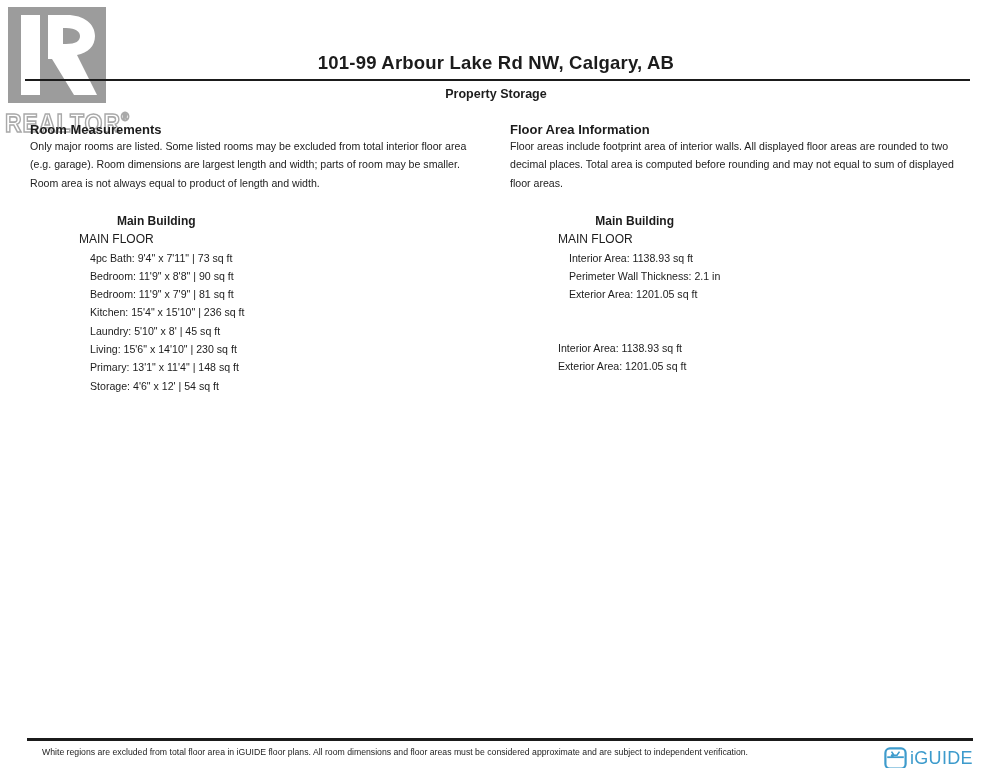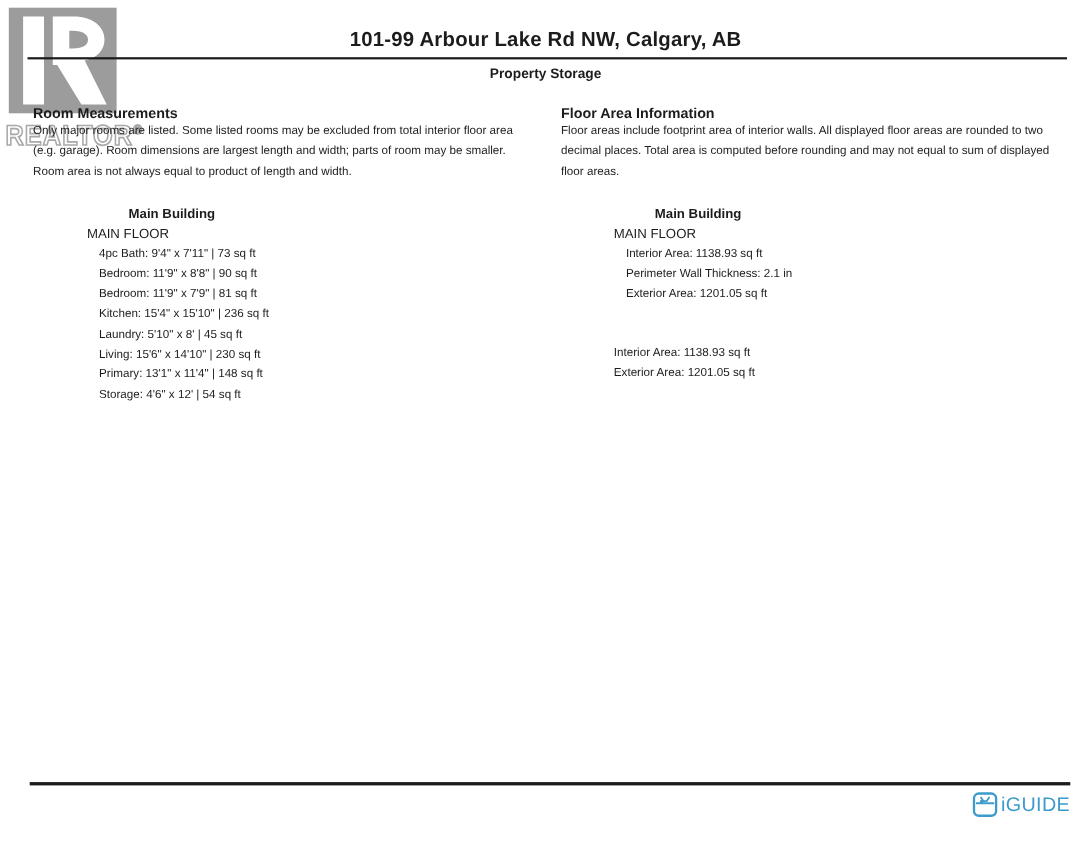--- a/index.html
+++ b/index.html
@@ -23,21 +23,21 @@
     color: transparent; -webkit-text-stroke: 1.4px #a9a9a9;
     transform: scaleY(1.12); transform-origin: top left;
     white-space: nowrap;
   }
   .wm-reg {
     font-size: 11px; -webkit-text-stroke: 1px #a9a9a9;
     vertical-align: 9px; letter-spacing: 0;
   }
 
   
-  .content { position: absolute; inset: 0; z-index: 1; }
+  .content { position: absolute; inset: 0; z-index: 1; margin-top: 27px; }
   .title {
     left: 0; width: 992px; top: 25px; text-align: center;
     font-size: 18.5px; font-weight: bold; letter-spacing: 0.2px;
   }
   .rule-top { left: 25px; top: 52px; width: 945px; height: 2.4px; background: #1b1b1b; }
   .subtitle {
     left: 0; width: 992px; top: 60px; text-align: center;
     font-size: 12.5px; font-weight: bold;
   }
 
@@ -130,20 +130,21 @@
   </div>
 
   <div class="abs total-block">
     <div class="b-list">
         <div>Interior Area: 1138.93 sq ft</div>
         <div>Exterior Area: 1201.05 sq ft</div>
       </div>
   </div>
 
   <div class="abs rule-bottom"></div>
+  <div class="abs disclaimer">White regions are excluded from total floor area in iGUIDE floor plans. All room dimensions and floor areas must be considered approximate and are subject to independent verification.</div>
 
   <div class="abs brand">
     <svg class="brand-icon" viewBox="0 0 23 23">
       <rect x="1.4" y="1.4" width="20.2" height="20.2" rx="4.5" fill="none" stroke="#3d9bcc" stroke-width="2.2"></rect>
       <line x1="3.2" y1="10.2" x2="19.8" y2="10.2" stroke="#3d9bcc" stroke-width="1.8"></line>
       <path d="M7.5,4.6 L10,8.2 L13,8.2 L15.5,4.6" fill="none" stroke="#3d9bcc" stroke-width="1.6"></path>
       <circle cx="8.4" cy="8.6" r="1.6" fill="#3d9bcc"></circle>
     </svg>
     <span class="brand-name" style="color: rgb(61, 155, 204);">iGUIDE</span>
   </div>

